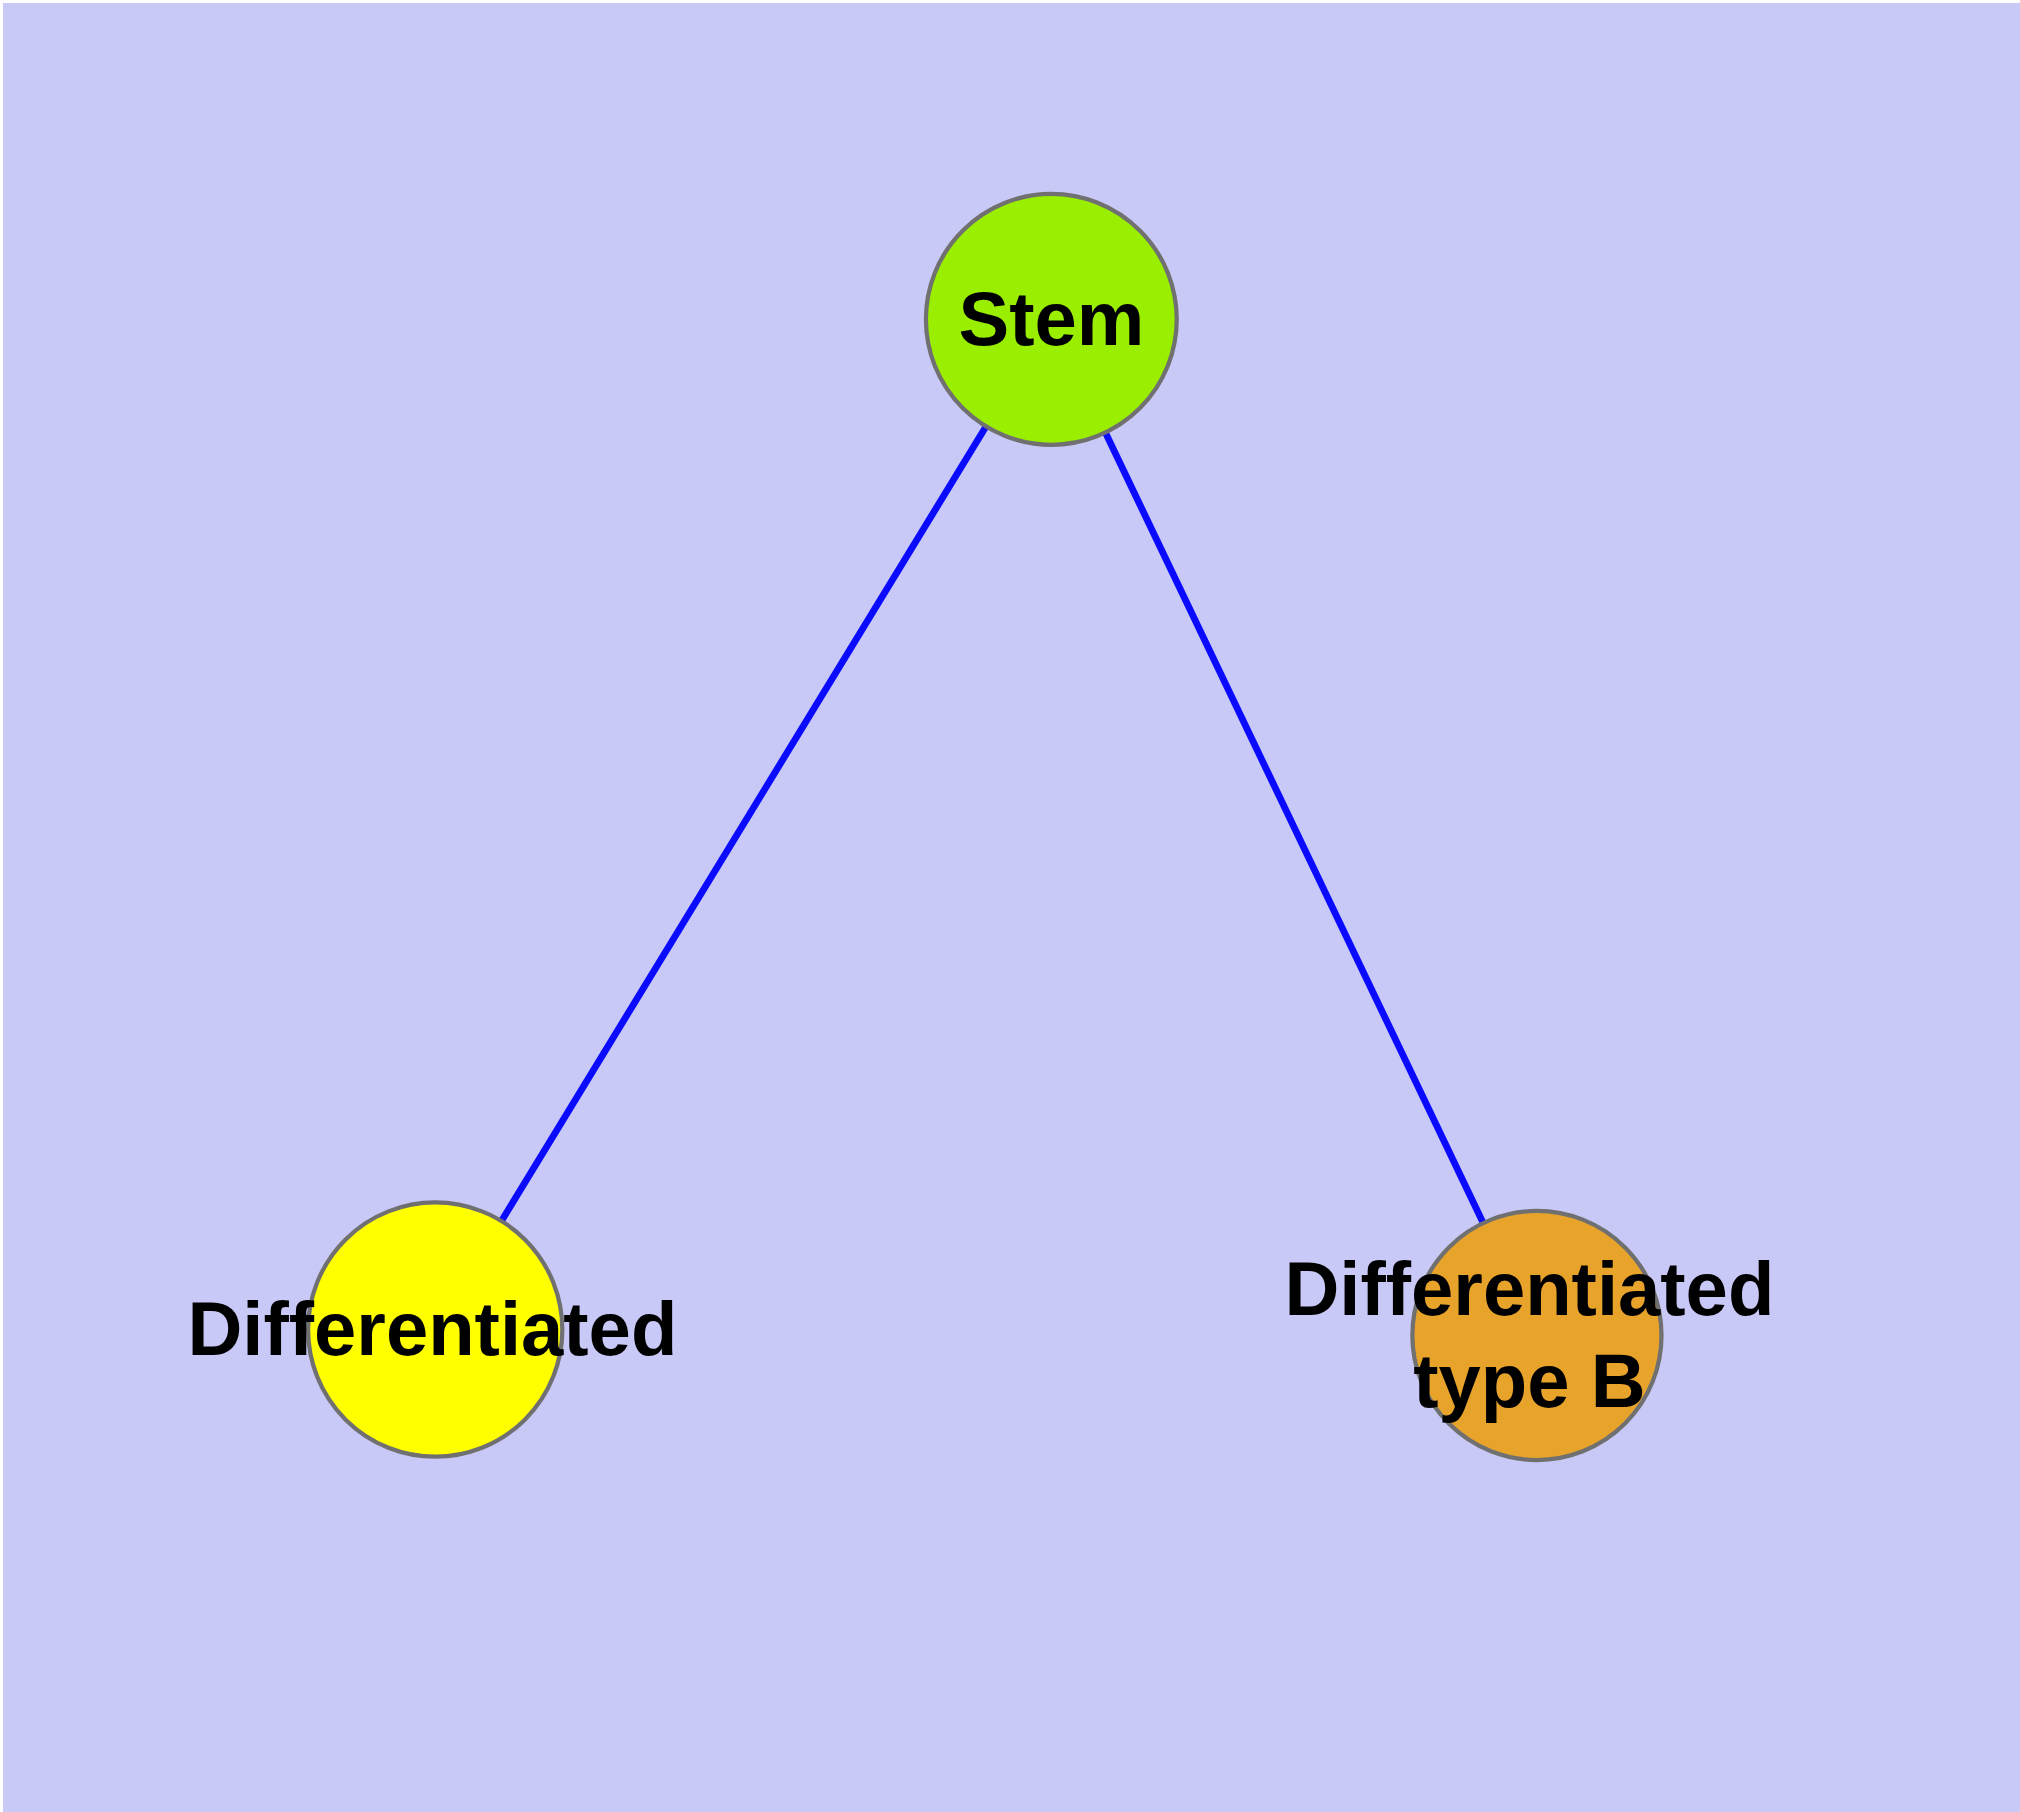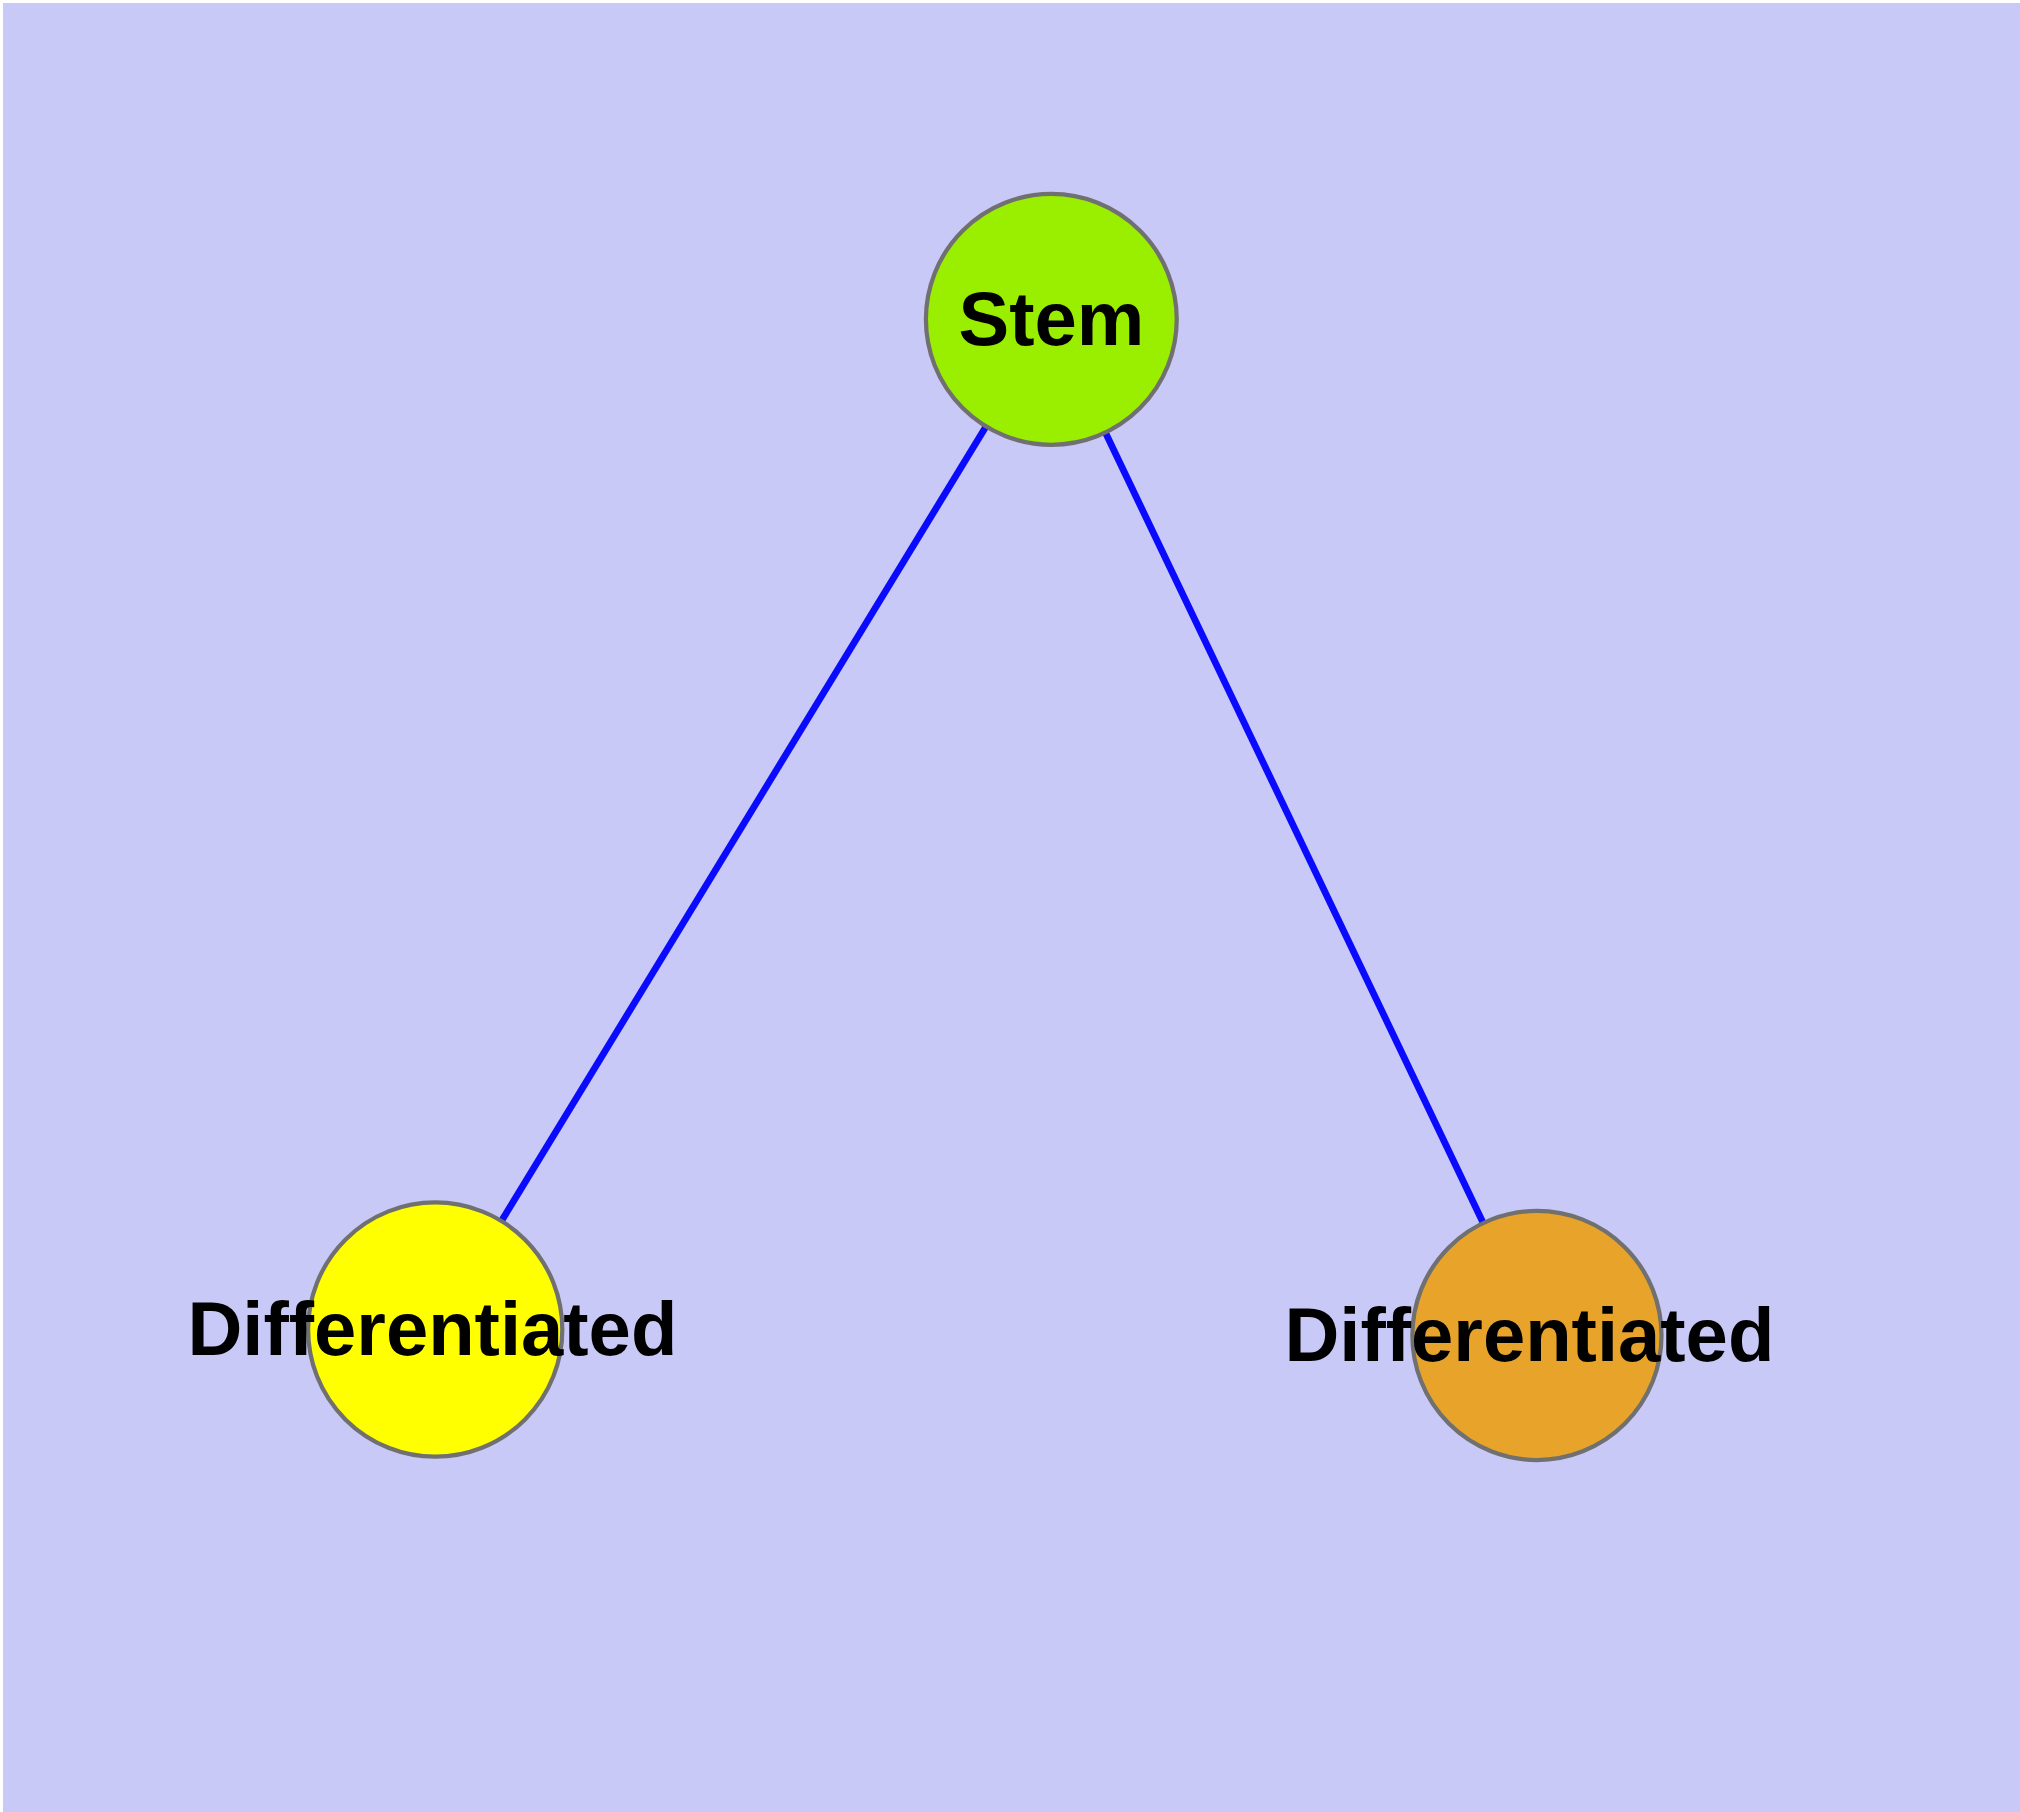--- a/index.html
+++ b/index.html
@@ -64,17 +64,18 @@
     <div class="node-label" style="left:1048px; top:316px;">
       <span>Stem</span>
     </div>
 
     <div class="node-label" style="left:429px; top:1326px;">
       <span>Differentiated</span>
     </div>
 
     <div class="node-label" style="left:1526px; top:1332px;">
       <span>Differentiated</span>
+      <span>type B</span>
     </div>
 
   </div>
 </div>
 
 
 </body></html>

